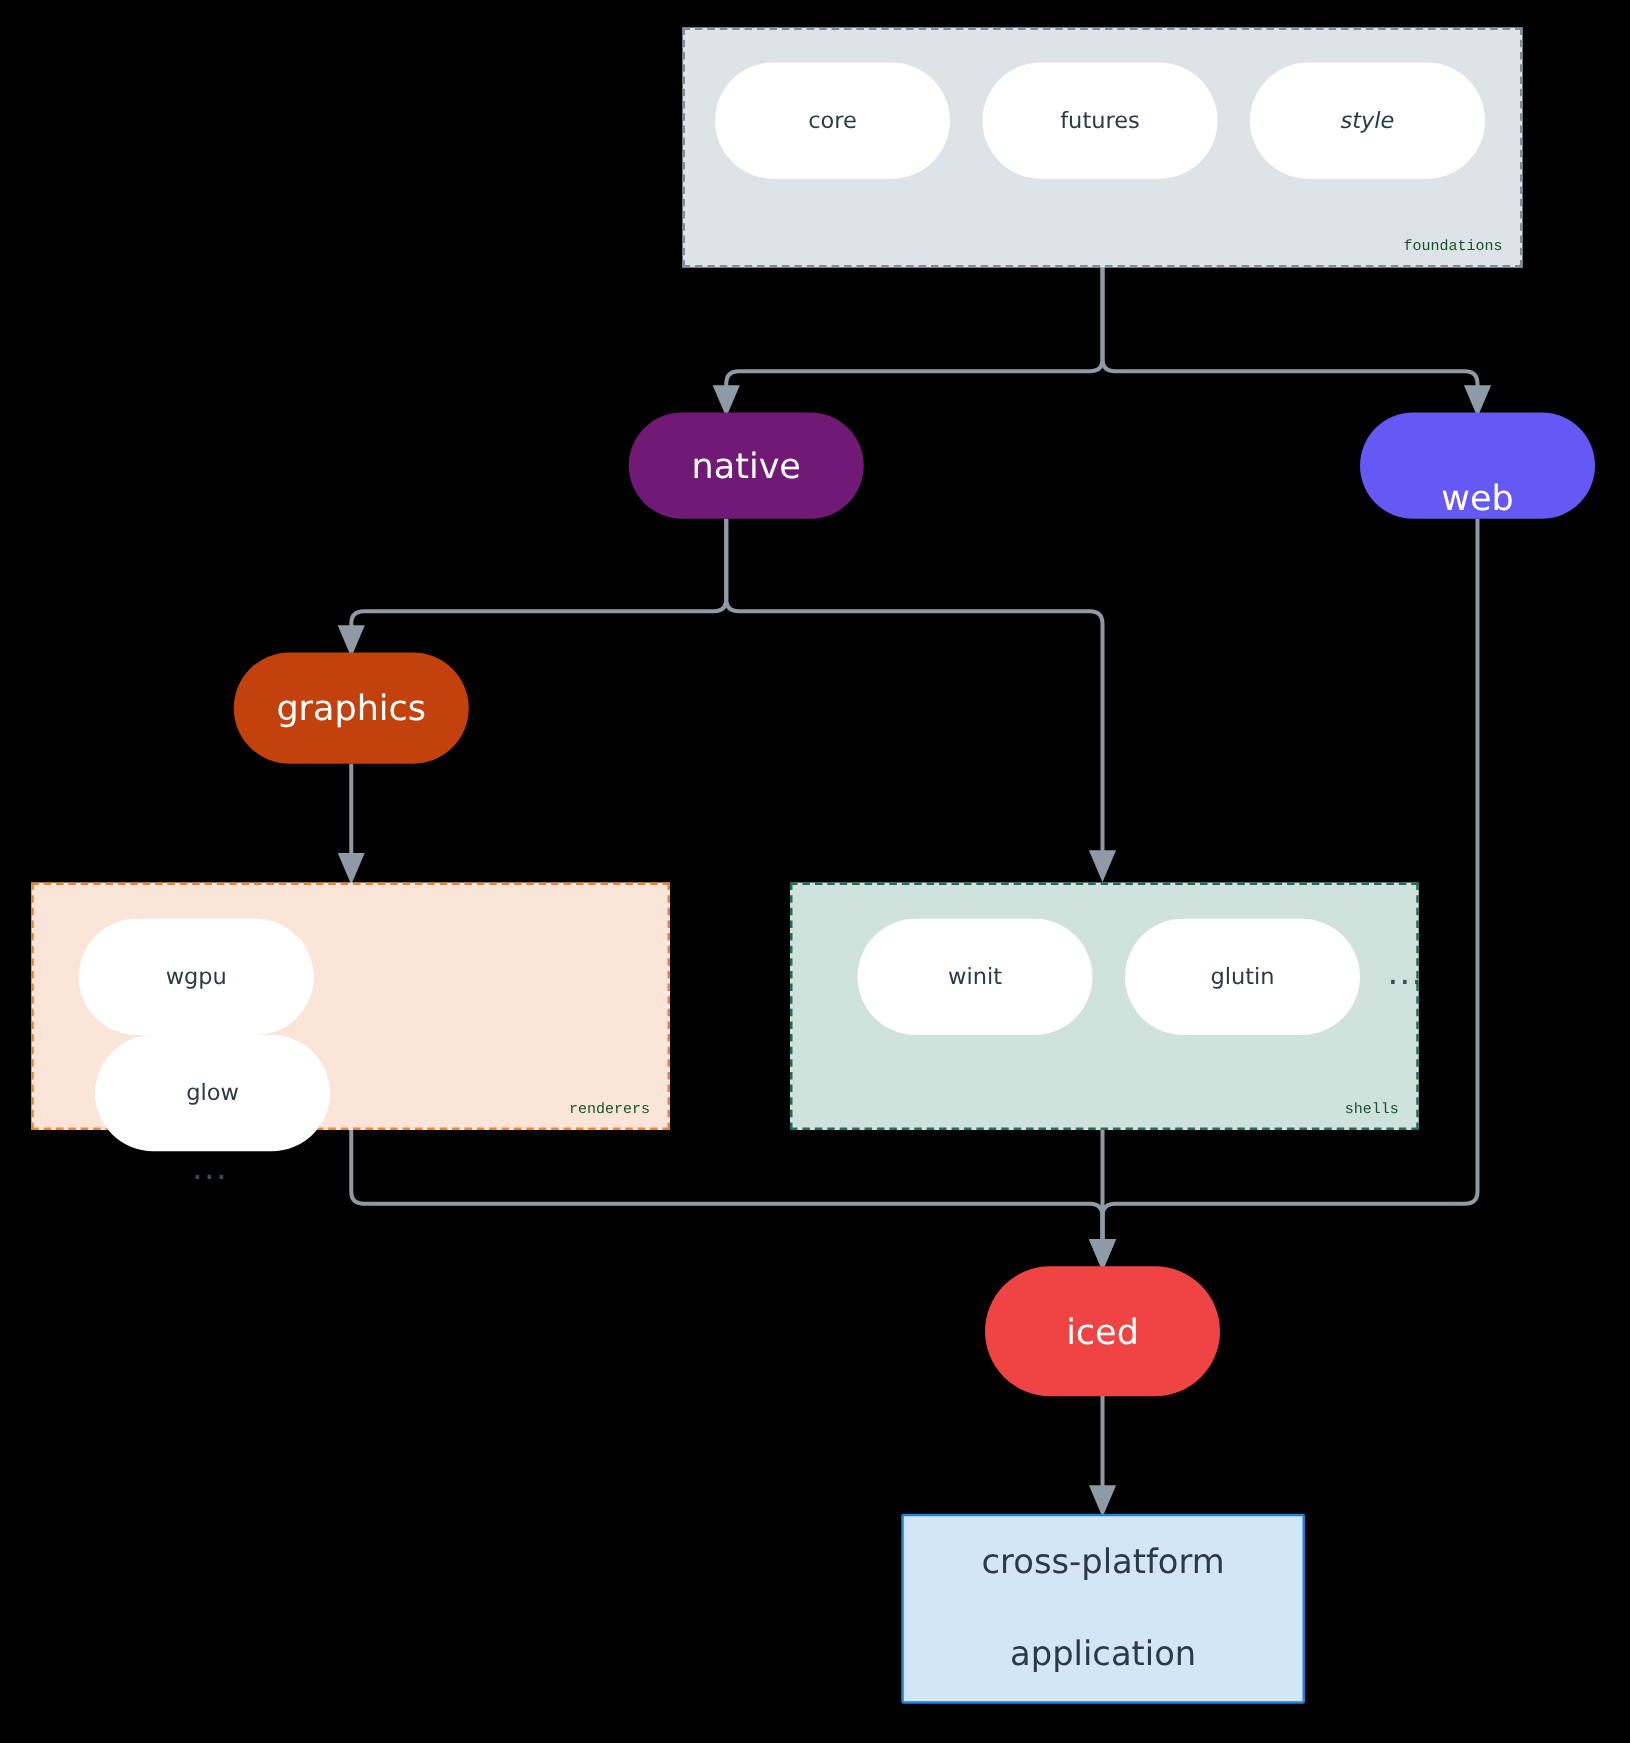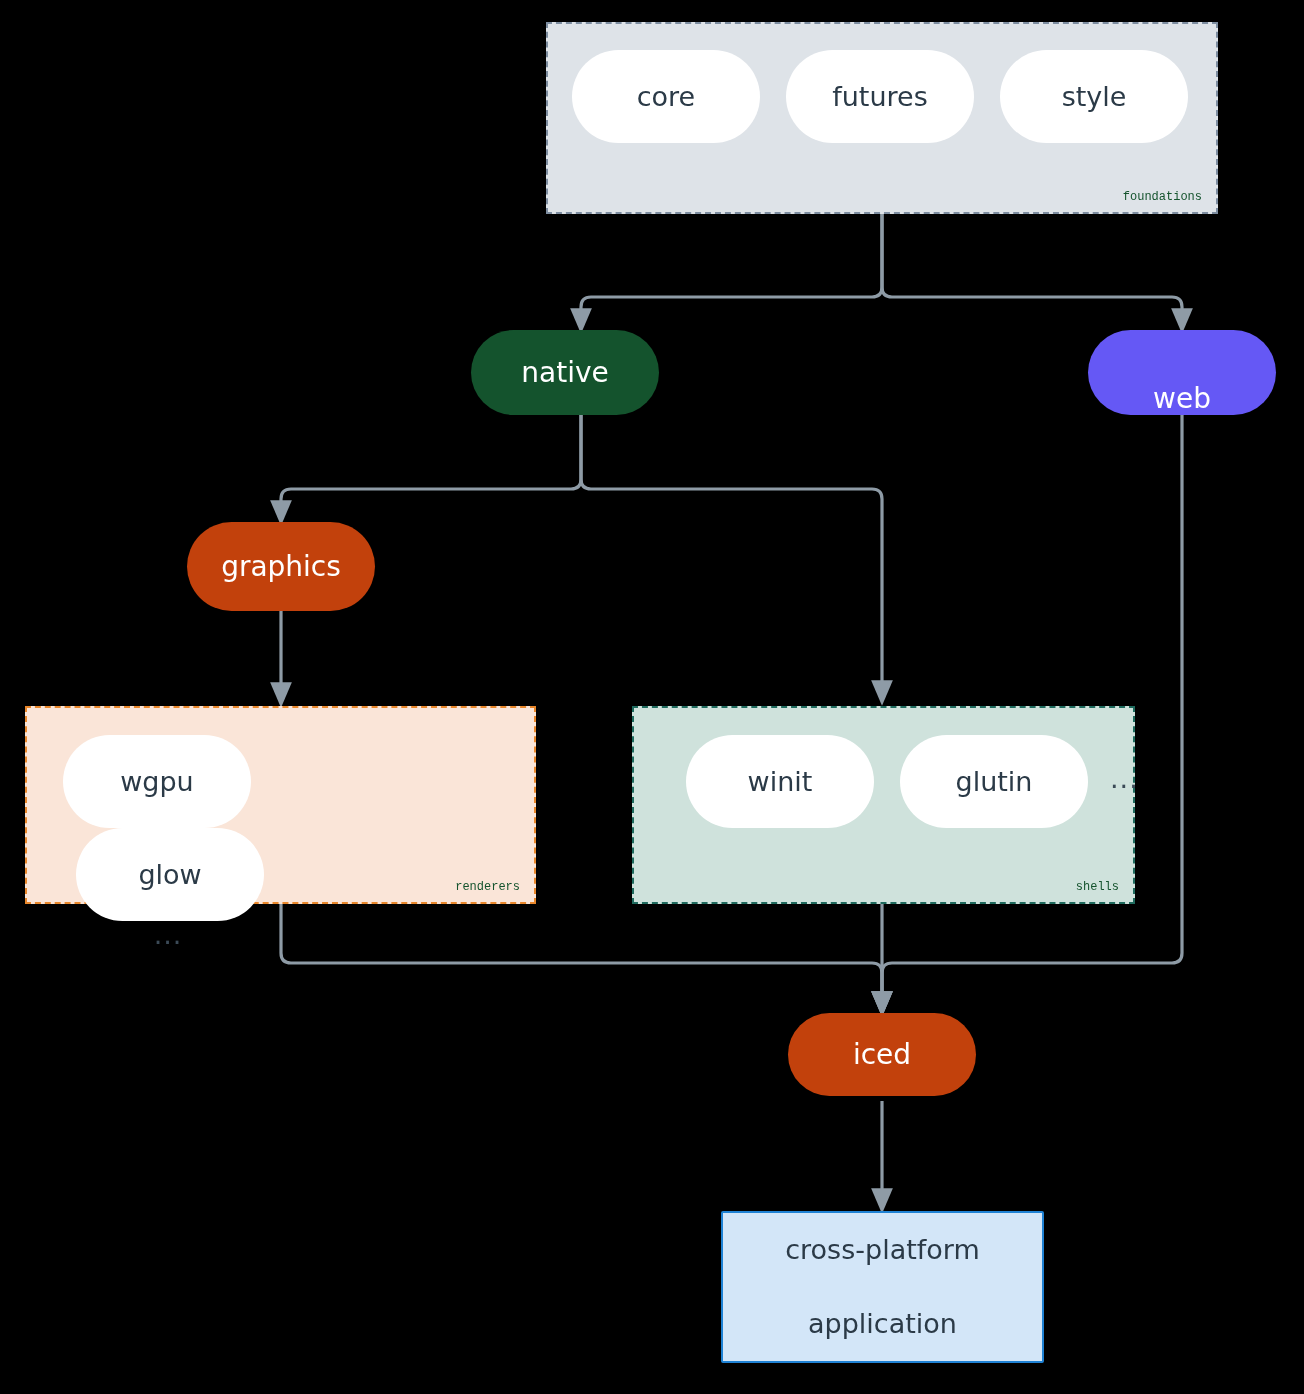--- a/index.html
+++ b/index.html
@@ -42,21 +42,21 @@
     position: absolute;
     display: flex;
     align-items: center;
   }
   .chip {
     background: #ffffff;
     border-radius: 999px;
     display: flex;
     align-items: center;
     justify-content: center;
-    font-size: 27px;
+    font-size: 18px;
     color: #2b3a47;
     box-sizing: border-box;
   }
   .ellipsis {
     font-size: 27px;
     color: #3b4a57;
     letter-spacing: 1px;
     margin-left: 22px;
     line-height: 1;
     padding-bottom: 6px;
@@ -120,26 +120,26 @@
   <div class="group-box" style="left:546px; top:22px; width:672px; height:192px; background:#dee3e8; border-color:#7d8da0;">
     <div class="group-label">foundations</div>
   </div>
   <div class="pill-row" style="left:572px; top:50px;">
     <div class="chip" style="width:188px; height:93px;">
       <span>core</span>
     </div>
     <div class="chip" style="width:188px; height:93px; margin-left:26px;">
       <span>futures</span>
     </div>
-    <div class="chip" style="width:188px; height:93px; margin-left:26px;">
+    <div class="chip" style="width:188px; height:93px; margin-left:26px;font-style:italic;">
       <span>style</span>
     </div>
   </div>
 
-  <div class="node" style="left:471px; top:330px; width:188px; height:85px; background:#14532d;">
+  <div class="node" style="left:503px; top:330px; width:188px; height:85px; background:#701a75;">
     <span>native</span>
   </div>
   <div class="node" style="left:1088px; top:330px; width:188px; height:85px; background:#6558f5;align-items:flex-end;">
     <span>web</span>
   </div>
 
   <div class="node" style="left:187px; top:522px; width:188px; height:89px; background:#c2410c;">
     <span>graphics</span>
   </div>
 
@@ -162,21 +162,21 @@
   <div class="pill-row" style="left:686px; top:735px;">
     <div class="chip" style="width:188px; height:93px;">
       <span>winit</span>
     </div>
     <div class="chip" style="width:188px; height:93px; margin-left:26px;">
       <span>glutin</span>
     </div>
     <div class="ellipsis">...</div>
   </div>
 
-  <div class="node" style="left:788px; top:1013px; width:188px; height:83px; background:#c2410c;">
+  <div class="node" style="left:788px; top:1013px; width:188px; height:104px; background:#ef4444;">
     <span>iced</span>
   </div>
 
   <div class="rect-node" style="left:721px; top:1211px; width:323px; height:152px;">
     <span>cross-platform</span>
     <span>application</span>
   </div>
 
 </div>
 

